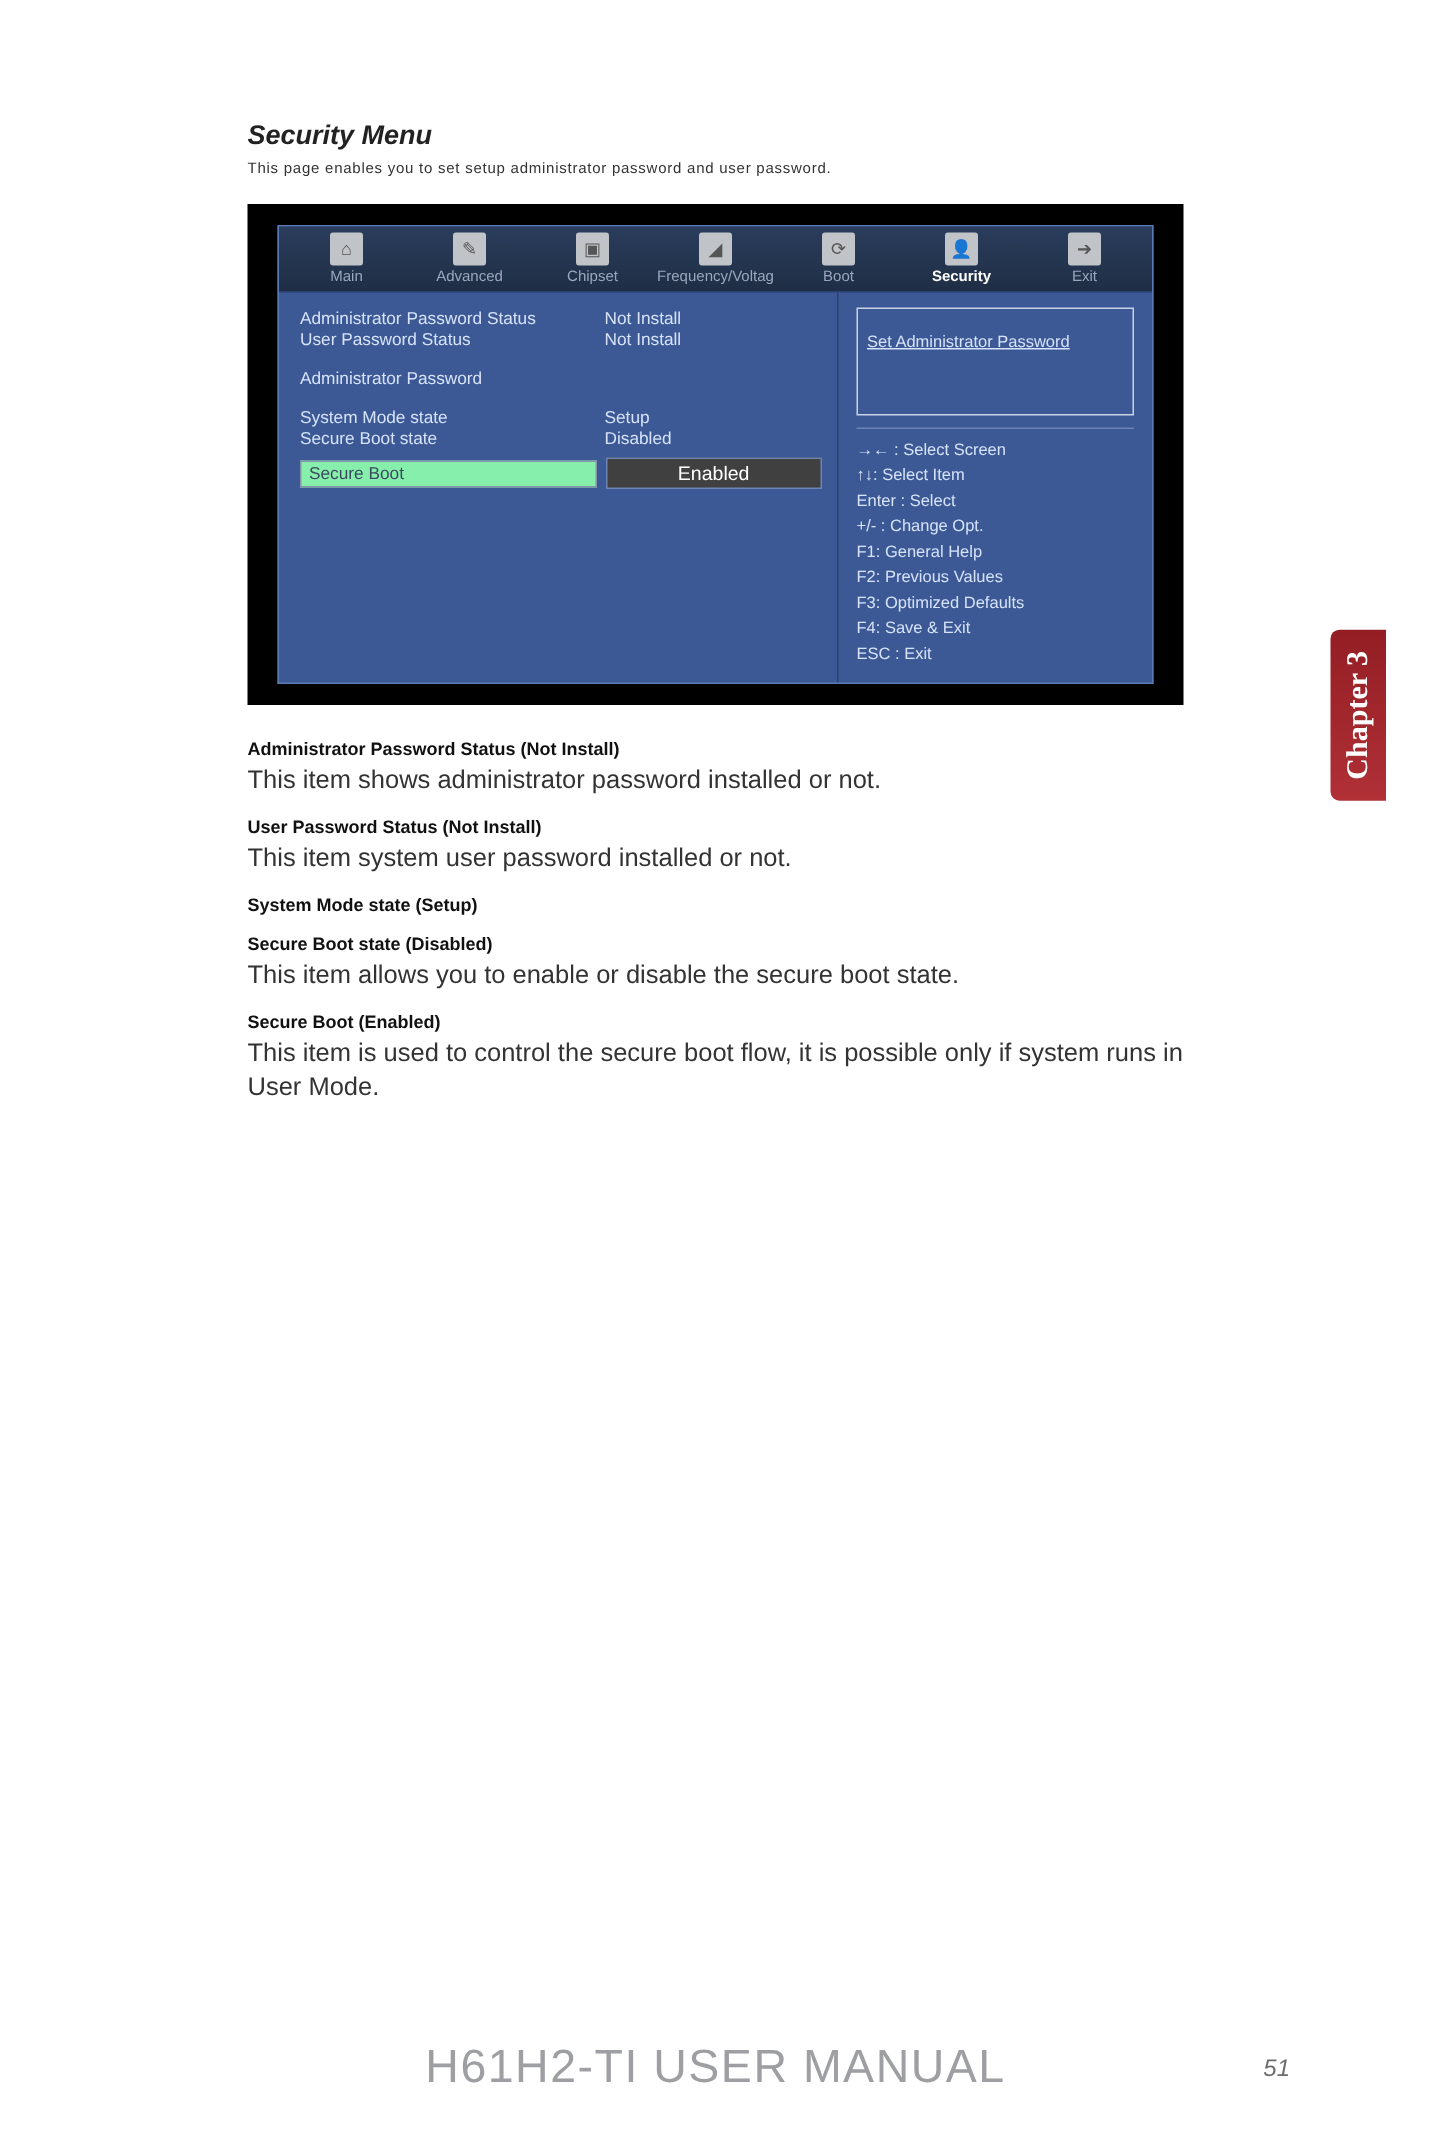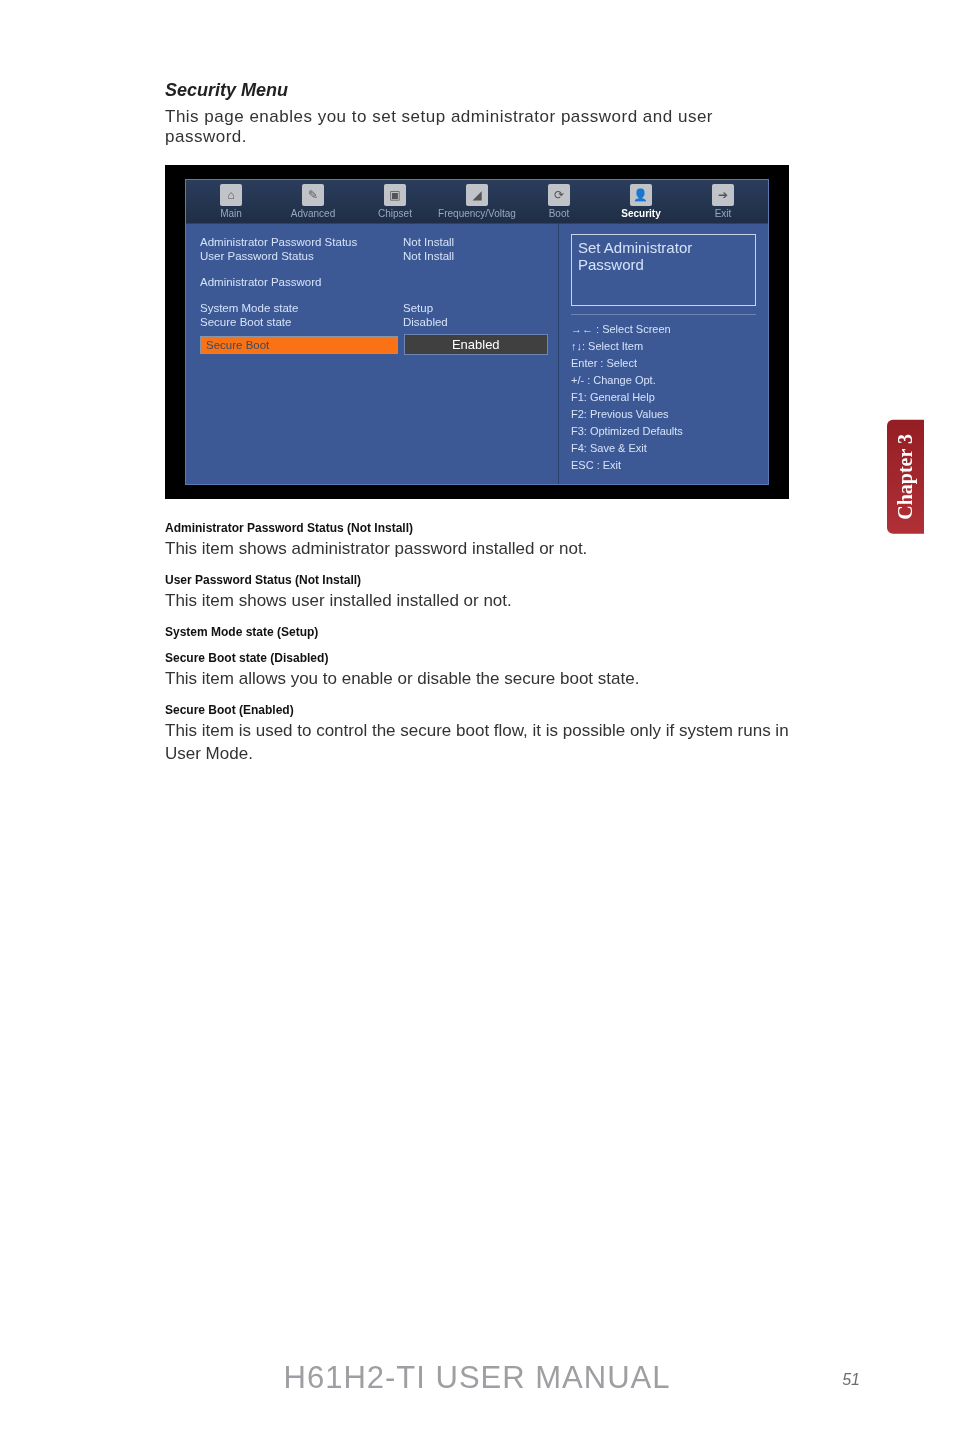--- a/index.html
+++ b/index.html
@@ -14,21 +14,21 @@
       padding: 80px 165px 40px 165px;
     }
     .section-heading {
       font-style: italic;
       font-weight: bold;
       font-size: 18px;
       color: #222;
       margin-bottom: 6px;
     }
     .intro-text {
-      font-size: 17px;
+      font-size: 10px;
       color: #333;
       letter-spacing: 0.5px;
       margin-bottom: 18px;
     }
     .bios-screen {
       background: #000;
       padding: 14px 20px 14px 20px;
       margin-bottom: 22px;
     }
     .bios-inner {
@@ -92,41 +92,42 @@
     .bios-label { flex: 1.4; }
     .bios-value { flex: 1; color: #d6e3f8; }
     .bios-section { margin-bottom: 14px; }
     .bios-highlight-row {
       display: flex;
       align-items: center;
       margin-top: 6px;
     }
     .bios-highlight-label {
       flex: 1.4;
-      background: #f97316;
+      background: #86efac;
       color: #3c4a60;
       padding: 2px 5px;
       border: 1px solid #8795aa;
       font-size: 11.5px;
     }
     .bios-highlight-value {
       flex: 1;
       text-align: center;
       background: #404040;
       border: 1px solid #6c85b4;
       color: #fff;
       padding: 2px 5px;
       font-size: 13px;
       margin-left: 6px;
     }
     .bios-help-box { 
       border: 1px solid #c8d3e6; 
-      padding: 4px 6px; 
+      padding: 16px 6px; 
       min-height: 72px; 
-      font-size: 15px; 
+      font-size: 11px; 
+      text-decoration: underline;
     }
     .bios-keys { 
       border-top: 1px solid #6c85b4; 
       padding-top: 6px; 
       line-height: 1.55; 
     }
     .subheading {
       font-weight: bold;
       font-size: 12px;
       color: #111;
@@ -261,21 +262,21 @@
           </div>
         </div>
       </div>
     </div>
   </div>
 
   <div class="subheading">Administrator Password Status (Not Install)</div>
   <div class="body-text">This item shows administrator password installed or not.</div>
 
   <div class="subheading">User Password Status (Not Install)</div>
-  <div class="body-text">This item shows user installed installed or not.</div>
+  <div class="body-text">This item system user password installed or not.</div>
 
   <div class="subheading">System Mode state (Setup)</div>
 
   <div class="subheading">Secure Boot state (Disabled)</div>
   <div class="body-text">This item allows you to enable or disable the secure boot state.</div>
 
   <div class="subheading">Secure Boot (Enabled)</div>
   <div class="body-text">This item is used to control the secure boot flow, it is possible only if system runs in User Mode.</div>
 </div>
 

